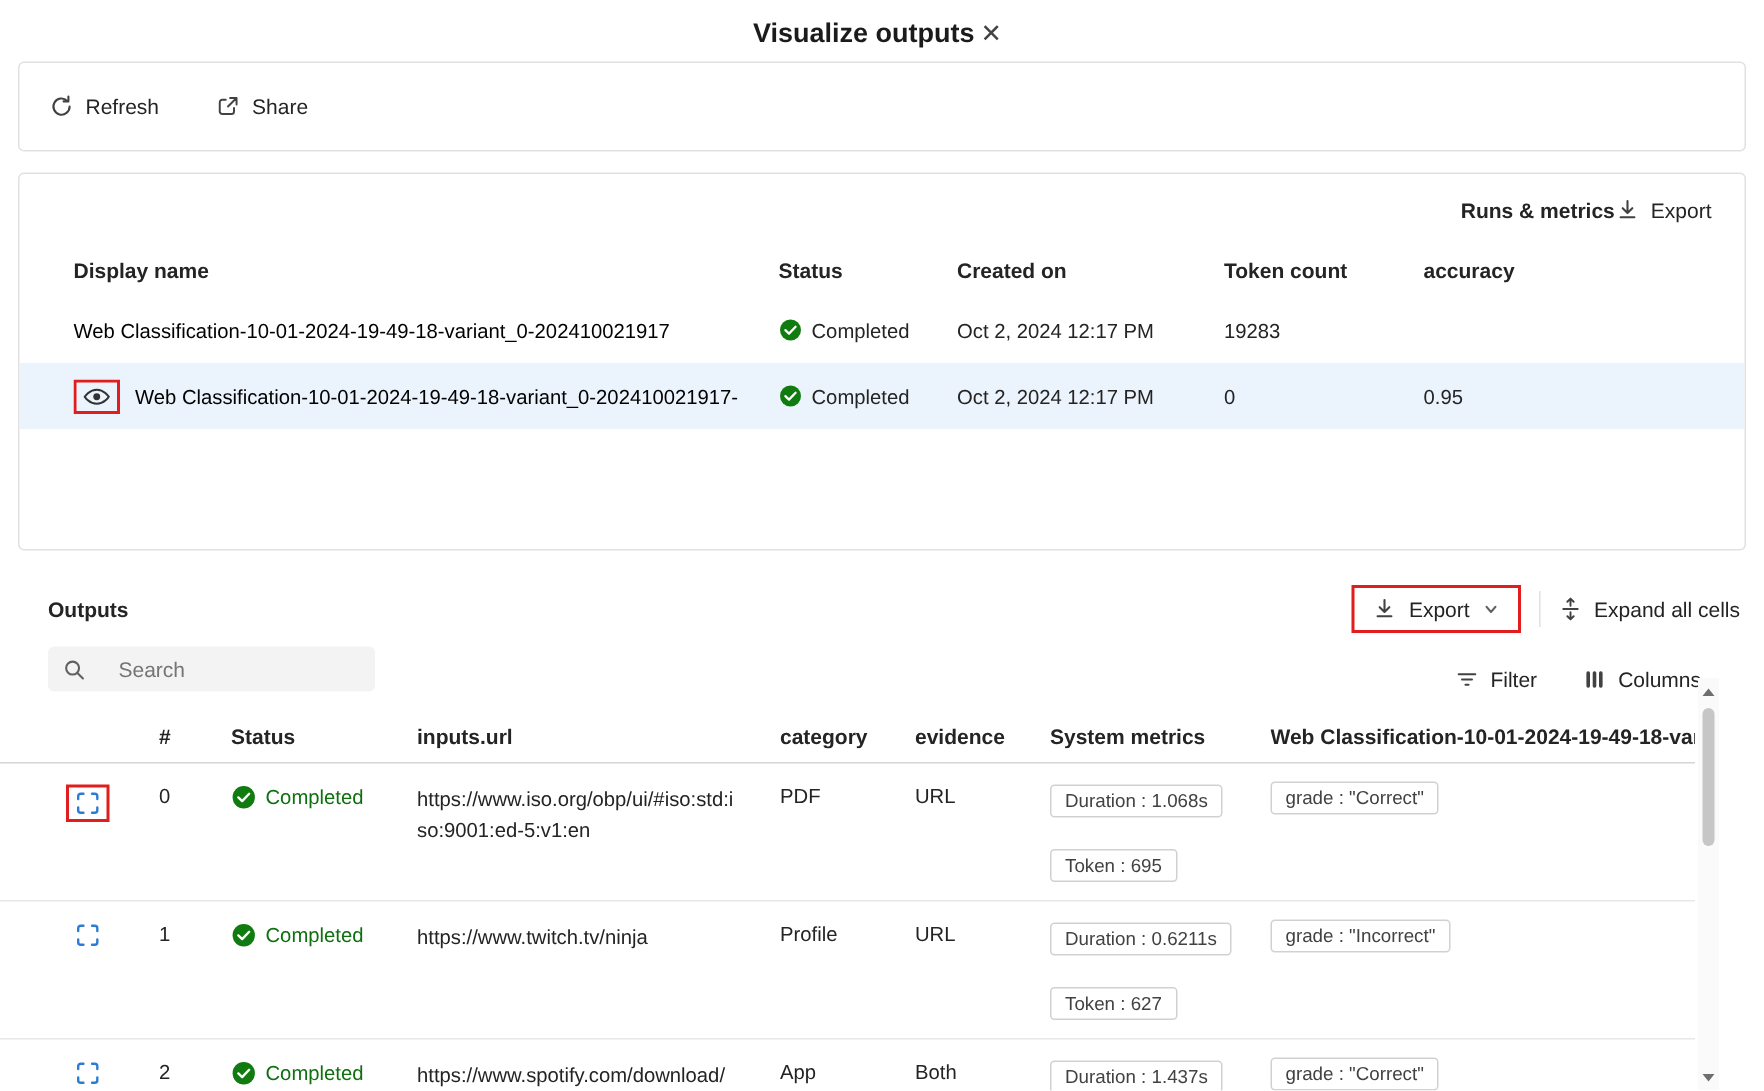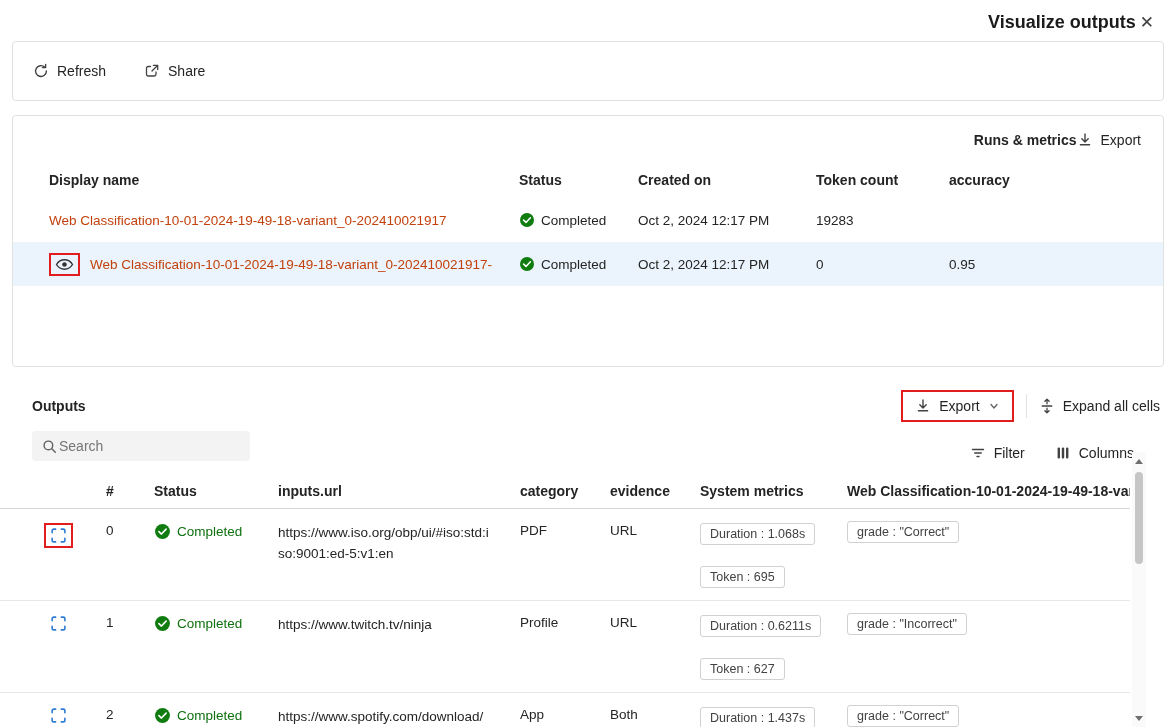--- a/index.html
+++ b/index.html
@@ -5,52 +5,52 @@
   * { box-sizing: border-box; }
   html,body { margin:0; padding:0; }
   body {
     width:1176px; height:727px; overflow:hidden; position:relative;
     background:#ffffff; color:#242424;
     font-family:"Liberation Sans", sans-serif; font-size:14px;
   }
   button { font-family:inherit; }
 
   
-  .titlebar { display:flex; justify-content:flex-end; align-items:center; padding:12px 18px 8px 16px; }
+  .titlebar { display:flex; justify-content:center; align-items:center; padding:12px 18px 8px 16px; }
   .titlebar h1 { margin:0; font-size:18px; font-weight:700; color:#1b1b1b; }
   .close-btn { background:none; border:none; font-size:17px; color:#424242; cursor:pointer; padding:2px 4px; line-height:1; }
 
   .card { border:1px solid #e1e1e1; border-radius:4px; margin:0 12px; background:#fff; }
 
   
   .toolbar { height:60px; display:flex; align-items:center; gap:38px; padding:0 20px; margin-bottom:14px; }
   .tool-btn { display:inline-flex; align-items:center; gap:8px; background:none; border:none; font-size:14px; color:#242424; cursor:pointer; padding:0; }
 
   
   .runs-card { height:252px; margin-bottom:20px; overflow:hidden; }
   .runs-head { display:flex; justify-content:flex-end; align-items:center; padding:16px 22px 4px 20px; }
   .sec-title { font-weight:700; font-size:14px; }
   .runs-table { margin-top:10px; }
   .rrow { display:grid; grid-template-columns:470px 119px 178px 133px 1fr; align-items:center; min-height:44px; padding-left:36px; }
   .rrow.hdr { min-height:36px; font-weight:700; }
   .rrow.selected { background:#ebf3fc; }
   .name-cell { display:flex; align-items:center; gap:10px; overflow:hidden; white-space:nowrap; padding-right:12px; }
-  a.run-link { color:#c2410c; text-decoration:none; font-size:13.5px; overflow:hidden; white-space:nowrap; }
+  a.run-link { color:#000000; text-decoration:none; font-size:13.5px; overflow:hidden; white-space:nowrap; }
   .status-cell { display:flex; align-items:center; gap:6px; font-size:13.5px; }
   .cell { font-size:13.5px; }
 
   .redbox { border:2px solid #e11d1d; display:inline-flex; align-items:center; justify-content:center; padding:2px 4px; flex:0 0 auto; }
   .icon-btn { background:none; border:none; padding:0; cursor:pointer; display:inline-flex; align-items:center; }
 
   
   .out-head { display:flex; justify-content:space-between; align-items:center; padding:0 16px 0 32px; margin-top:2px; height:38px; }
   .out-right { display:flex; align-items:center; gap:12px; }
   .vdivider { width:1px; height:24px; background:#e1e1e1; }
   .out-sub { display:flex; justify-content:space-between; align-items:flex-end; padding:0 42px 0 32px; margin-top:6px; }
-  .search-box { display:flex; align-items:center; gap:0; width:218px; height:30px; background:#f3f3f3; border-radius:4px; padding:0 10px; }
+  .search-box { display:flex; align-items:center; gap:20px; width:218px; height:30px; background:#f3f3f3; border-radius:4px; padding:0 10px; }
   .search-box input { border:none; background:transparent; outline:none; font-size:14px; color:#424242; width:100%; font-family:inherit; }
   .sub-right { display:flex; align-items:center; gap:30px; }
 
   
   .out-table { width:1130px; margin-top:12px; }
   .orow { display:grid; grid-template-columns:62px 48px 124px 242px 90px 90px 147px 1fr; padding-left:44px; align-items:start; }
   .orow.hdr { align-items:center; height:36px; font-weight:700; border-bottom:1px solid #d6d6d6; }
   .orow.hdr .hcell { overflow:hidden; white-space:nowrap; font-size:14px; }
   .orow.data { border-bottom:1px solid #e8e8e8; padding-top:14px; padding-bottom:12px; min-height:75px; }
   .url-cell { font-size:13.5px; word-break:break-all; padding-right:26px; line-height:1.55; }

